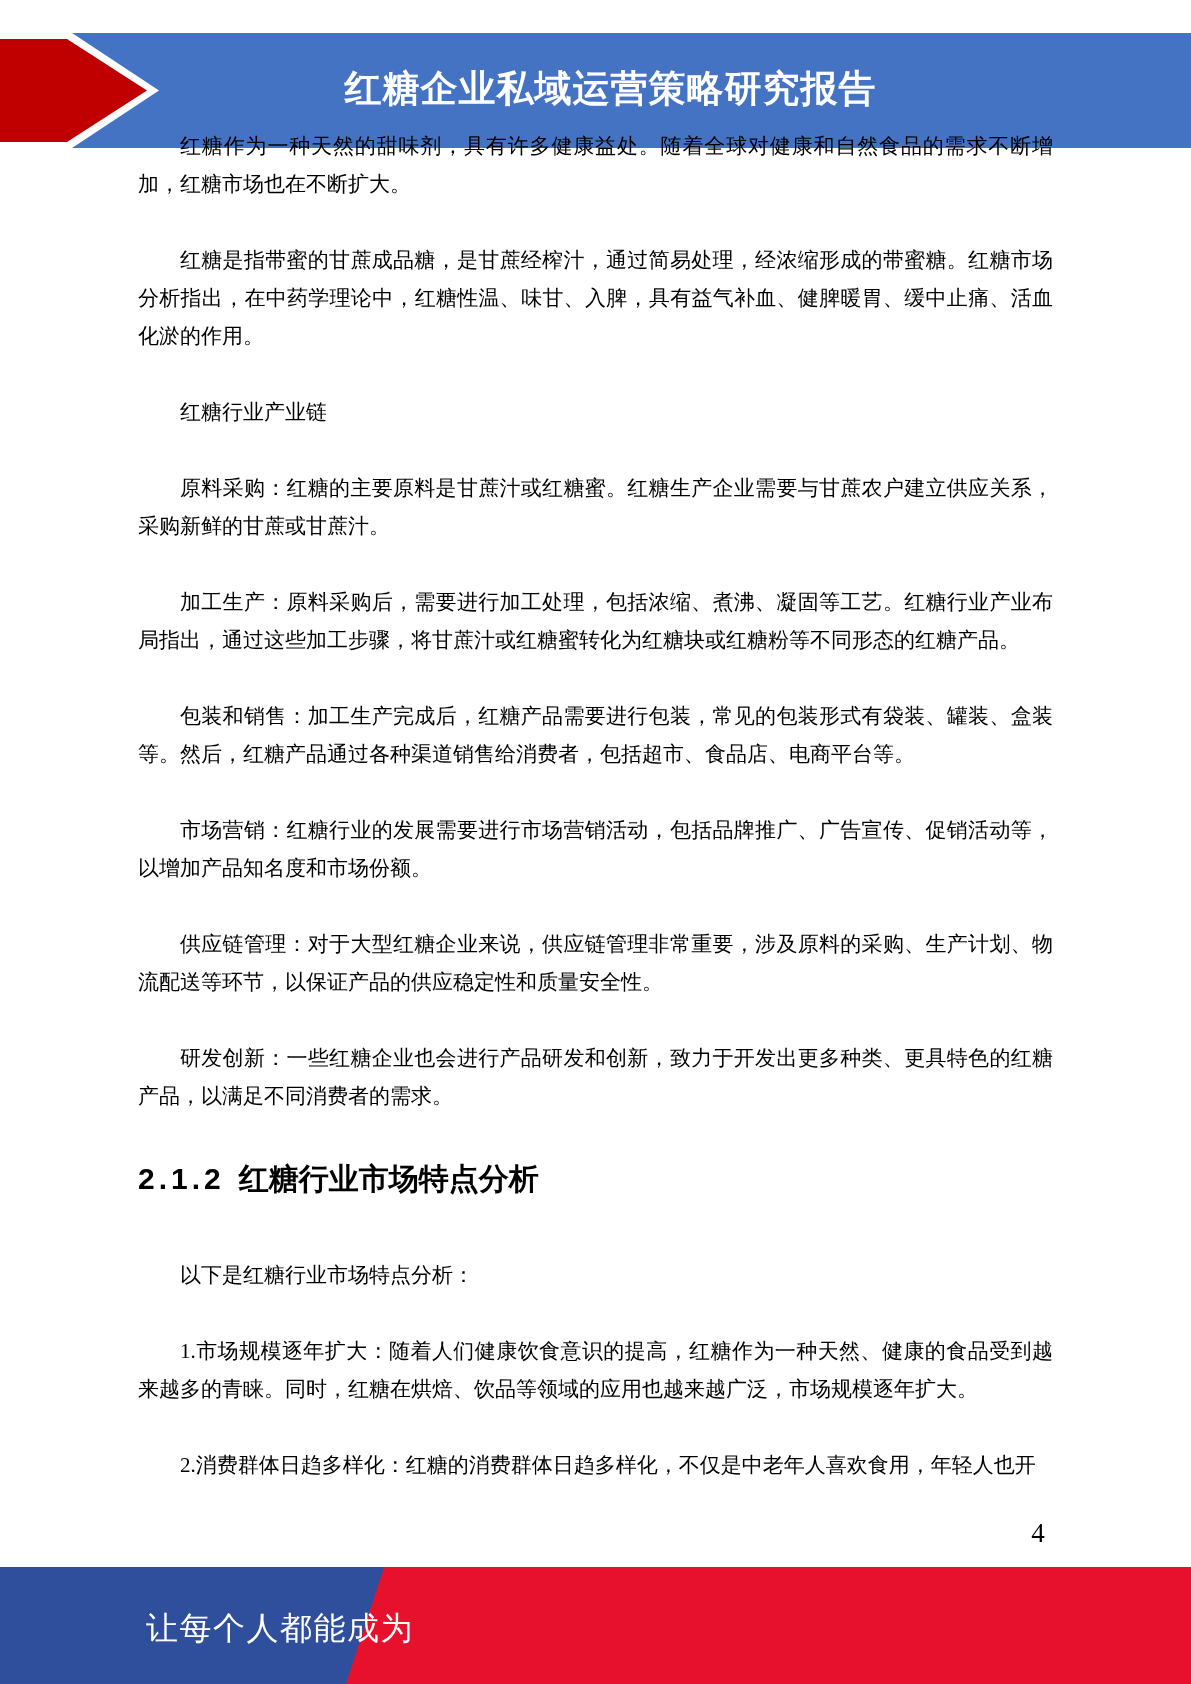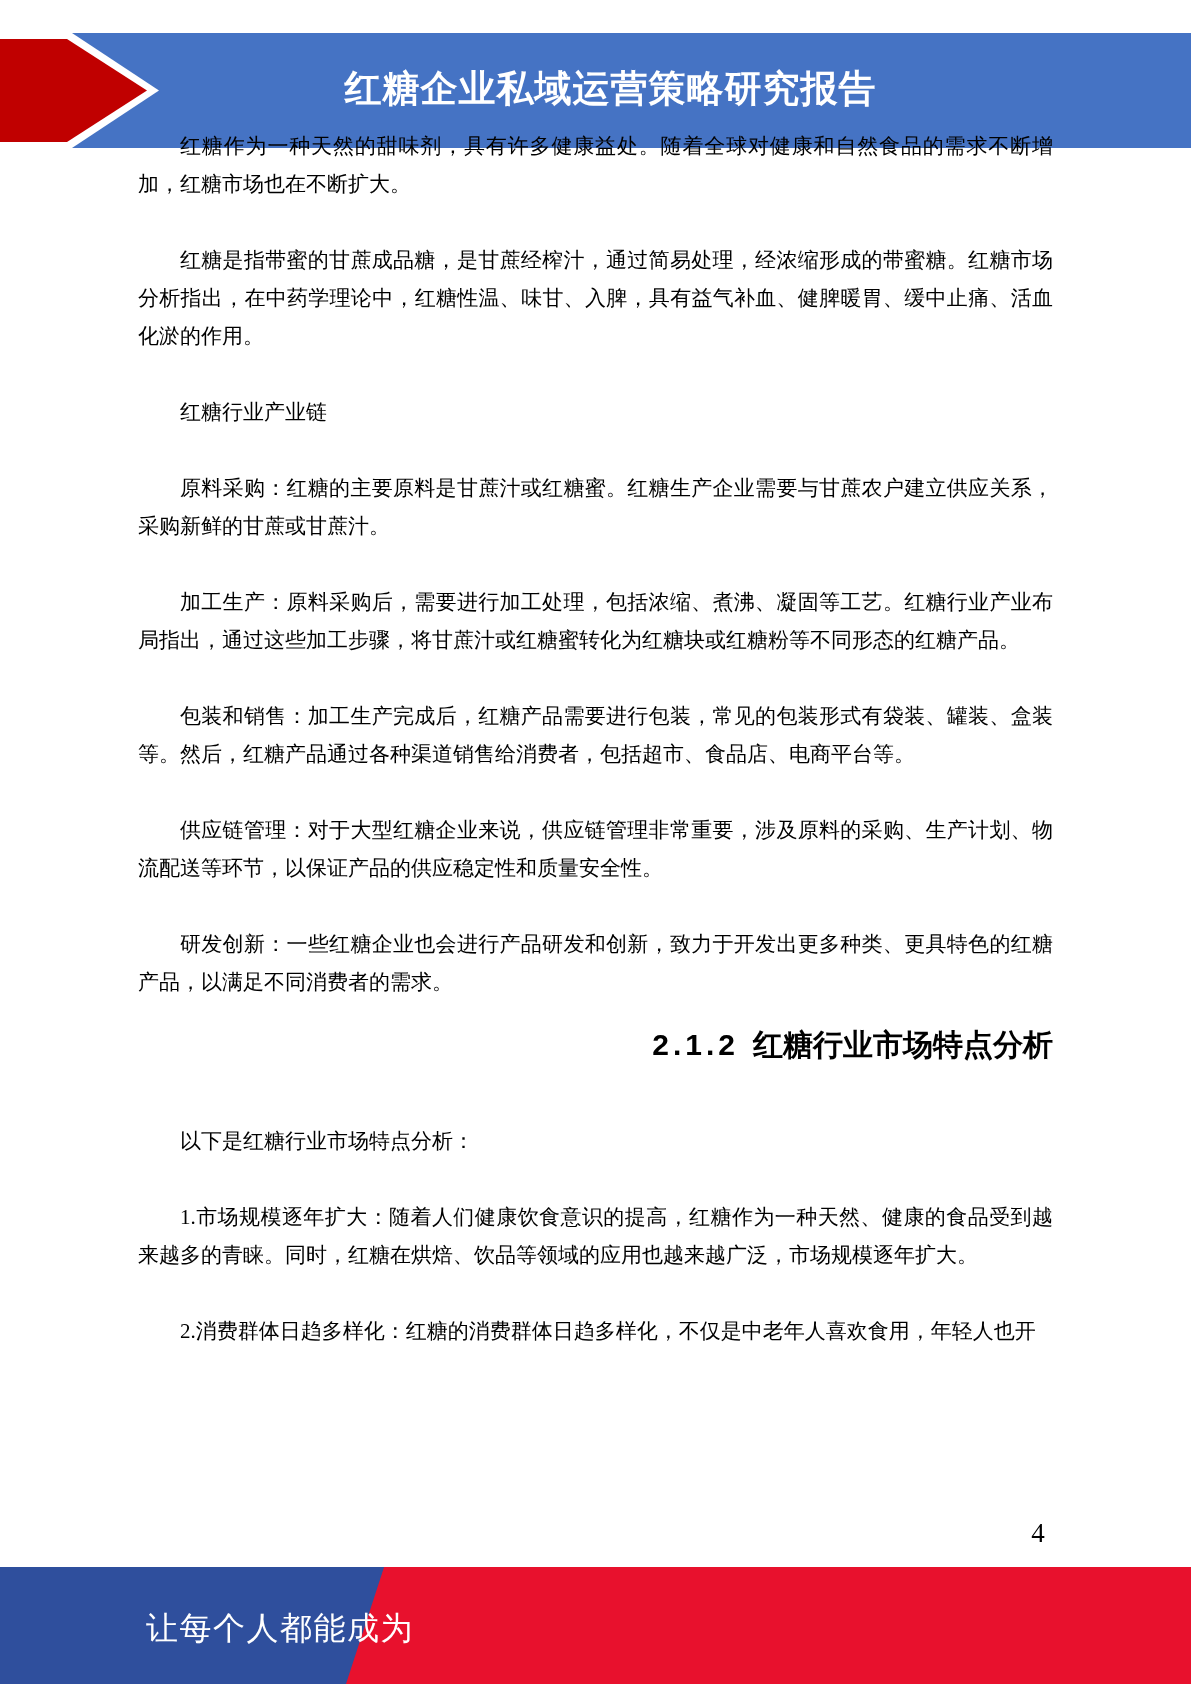--- a/index.html
+++ b/index.html
@@ -22,22 +22,22 @@
   }
   .arrow { position:absolute; left:0; top:0; width:165px; height:115px; }
   
   .content { position:absolute; top:115px; left:138px; width:915px; }
   .content p {
     margin:38px 0 0; font-size:21px; line-height:38px;
     text-align:justify; text-indent:2em;
   }
   .content p.first { margin-top:12px; }
   .section-heading {
-    margin:22px 0 0; font-size:30px; line-height:44px; font-weight:bold;
-    font-family:"Liberation Sans","DejaVu Sans",sans-serif; color:#000;text-align:right;
+    margin:42px 0 0; font-size:30px; line-height:44px; font-weight:bold;
+    font-family:"Liberation Sans","DejaVu Sans",sans-serif; color:#000;
   }
   .section-heading + p { margin-top:55px; }
   .section-number { letter-spacing:4px; margin-right:14px; }
   
   .page-number {
     position:absolute; top:1520px; left:1008px; width:60px;
     text-align:center; font-size:27px; line-height:27px;
   }
   
   .footer {
@@ -69,20 +69,21 @@
     <h1 class="header-title">红糖企业私域运营策略研究报告</h1>
   </div>
 
   <div class="content">
     <p class="first">红糖作为一种天然的甜味剂，具有许多健康益处。随着全球对健康和自然食品的需求不断增加，红糖市场也在不断扩大。</p>
     <p>红糖是指带蜜的甘蔗成品糖，是甘蔗经榨汁，通过简易处理，经浓缩形成的带蜜糖。红糖市场分析指出，在中药学理论中，红糖性温、味甘、入脾，具有益气补血、健脾暖胃、缓中止痛、活血化淤的作用。</p>
     <p>红糖行业产业链</p>
     <p>原料采购：红糖的主要原料是甘蔗汁或红糖蜜。红糖生产企业需要与甘蔗农户建立供应关系，采购新鲜的甘蔗或甘蔗汁。</p>
     <p>加工生产：原料采购后，需要进行加工处理，包括浓缩、煮沸、凝固等工艺。红糖行业产业布局指出，通过这些加工步骤，将甘蔗汁或红糖蜜转化为红糖块或红糖粉等不同形态的红糖产品。</p>
     <p>包装和销售：加工生产完成后，红糖产品需要进行包装，常见的包装形式有袋装、罐装、盒装等。然后，红糖产品通过各种渠道销售给消费者，包括超市、食品店、电商平台等。</p>
+    <p>市场营销：红糖行业的发展需要进行市场营销活动，包括品牌推广、广告宣传、促销活动等，以增加产品知名度和市场份额。</p>
     <p>供应链管理：对于大型红糖企业来说，供应链管理非常重要，涉及原料的采购、生产计划、物流配送等环节，以保证产品的供应稳定性和质量安全性。</p>
     <p>研发创新：一些红糖企业也会进行产品研发和创新，致力于开发出更多种类、更具特色的红糖产品，以满足不同消费者的需求。</p>
 
     <h2 class="section-heading">
       <span class="section-number">2.1.2</span><span>红糖行业市场特点分析</span>
     </h2>
 
     <p>以下是红糖行业市场特点分析：</p>
     <p>1.市场规模逐年扩大：随着人们健康饮食意识的提高，红糖作为一种天然、健康的食品受到越来越多的青睐。同时，红糖在烘焙、饮品等领域的应用也越来越广泛，市场规模逐年扩大。</p>
     <p>2.消费群体日趋多样化：红糖的消费群体日趋多样化，不仅是中老年人喜欢食用，年轻人也开</p>

